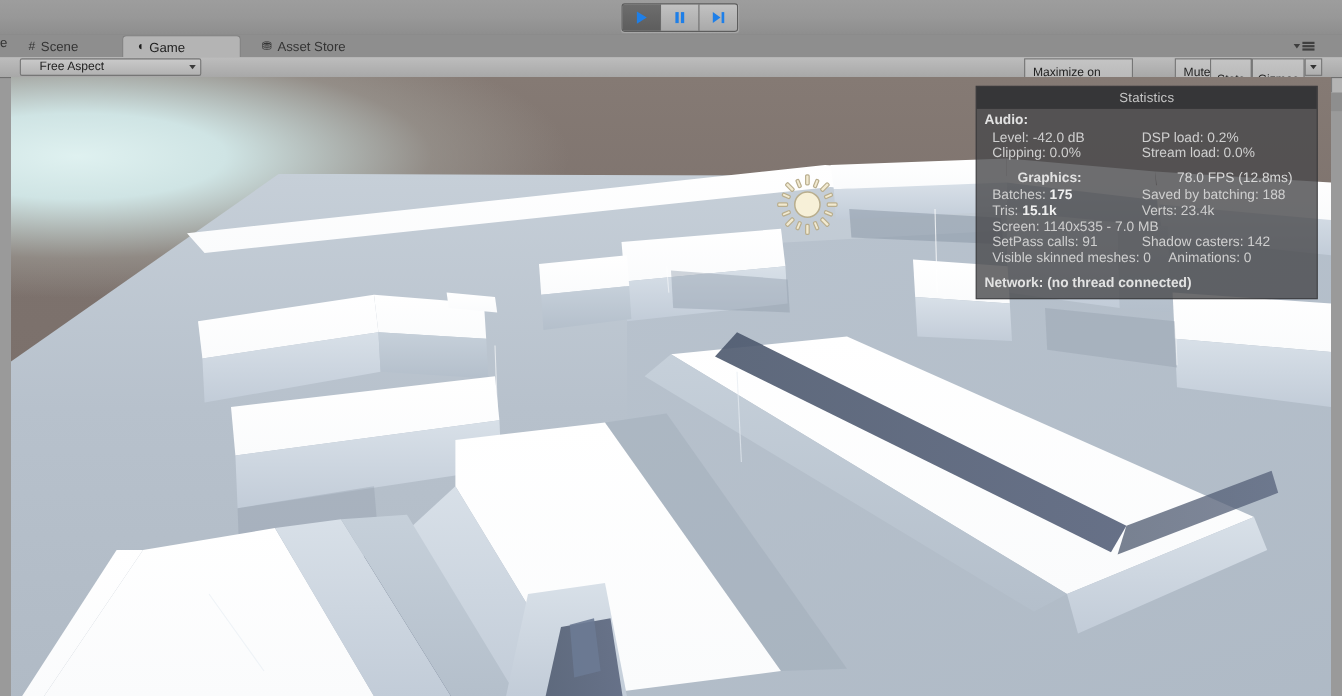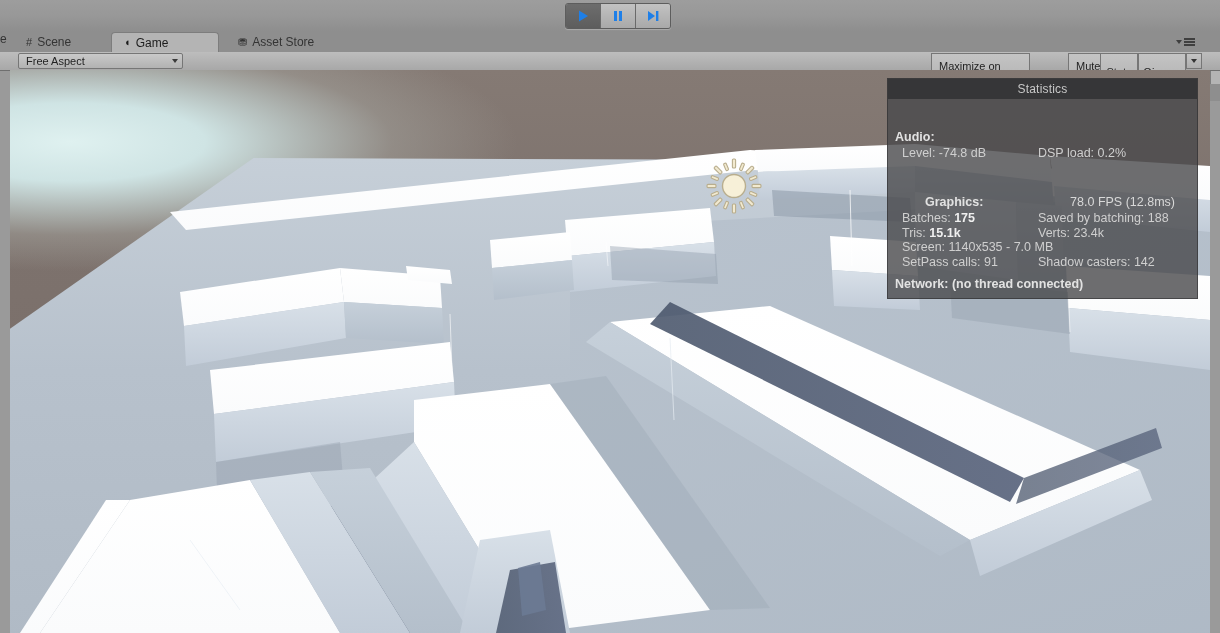--- a/index.html
+++ b/index.html
@@ -92,21 +92,21 @@
     border-bottom: 1px solid #6f6f6f;
   }
   .aspect-dd {
     position: absolute;
     left: 18px; top: 1px;
     width: 165px; height: 16px;
     background: linear-gradient(to bottom, #c9c9c9 0%, #b2b2b2 100%);
     border: 1px solid #767676;
     border-radius: 2px;
     display: flex; align-items: center;
-    padding: 0 4px 0 7px;
+    padding: 0 4px 0 17px;
     font-size: 11px; color: #232323;
     box-sizing: border-box;
     cursor: pointer;
   }
   .aspect-dd .lbl { flex: 1; }
   .tri-down {
     width: 0; height: 0;
     border-left: 3.5px solid transparent;
     border-right: 3.5px solid transparent;
     border-top: 4px solid #3a3a3a;
@@ -227,21 +227,21 @@
   }
   .stats-body { padding: 1px 0 7px 0; }
   .sec-head {
     font-weight: bold;
     color: #e2e2e2;
     padding: 2px 0 2px 7px;
     font-size: 12.5px;
     display: flex;
     align-items: baseline;
   }
-  .sec-head .shl { flex: 1; margin-top: 28px; }
+  .sec-head .shl { flex: 1; }
   .sec-head .shr {
     font-weight: normal;
     color: #d8d8d8;
     padding-right: 22px;
     font-size: 12.5px;
   }
   .srow {
     display: flex;
     padding: 0 0 0 14px;
     line-height: 14.4px;
@@ -480,22 +480,26 @@
     </div>
 
     <div class="stats-panel" style="left:877px; top:8px;">
       <div class="stats-title">Statistics</div>
       <div class="stats-body">
 
         <div class="sec-head">
           <span class="shl">Audio:</span>
         </div>
         <div class="srow">
-          <span class="c1">Level: -74.8 dB</span>
+          <span class="c1">Level: -42.0 dB</span>
           <span class="c2">DSP load: 0.2%</span>
+        </div>
+        <div class="srow">
+          <span class="c1">Clipping: 0.0%</span>
+          <span class="c2">Stream load: 0.0%</span>
         </div>
 
         <div class="sec-head" style="padding-top:7px;padding-left:37px;">
           <span class="shl">Graphics:</span>
           <span class="shr">78.0 FPS (12.8ms)</span>
         </div>
 
 
         <div class="srow">
           <span class="c1"><span>Batches: </span><span class="b">175</span></span>
@@ -509,19 +513,23 @@
 
         <div class="srow wide">
           <span class="c1">Screen: 1140x535 - 7.0 MB</span>
         </div>
 
         <div class="srow">
           <span class="c1">SetPass calls: 91</span>
           <span class="c2">Shadow casters: 142</span>
         </div>
 
+        <div class="srow">
+          <span class="c1" style="width:160px;">Visible skinned meshes: 0</span>
+          <span class="c2">Animations: 0</span>
+        </div>
 
         <div class="net">Network: (no thread connected)</div>
       </div>
     </div>
   </div>
 
 </div>
 
 </body></html>

